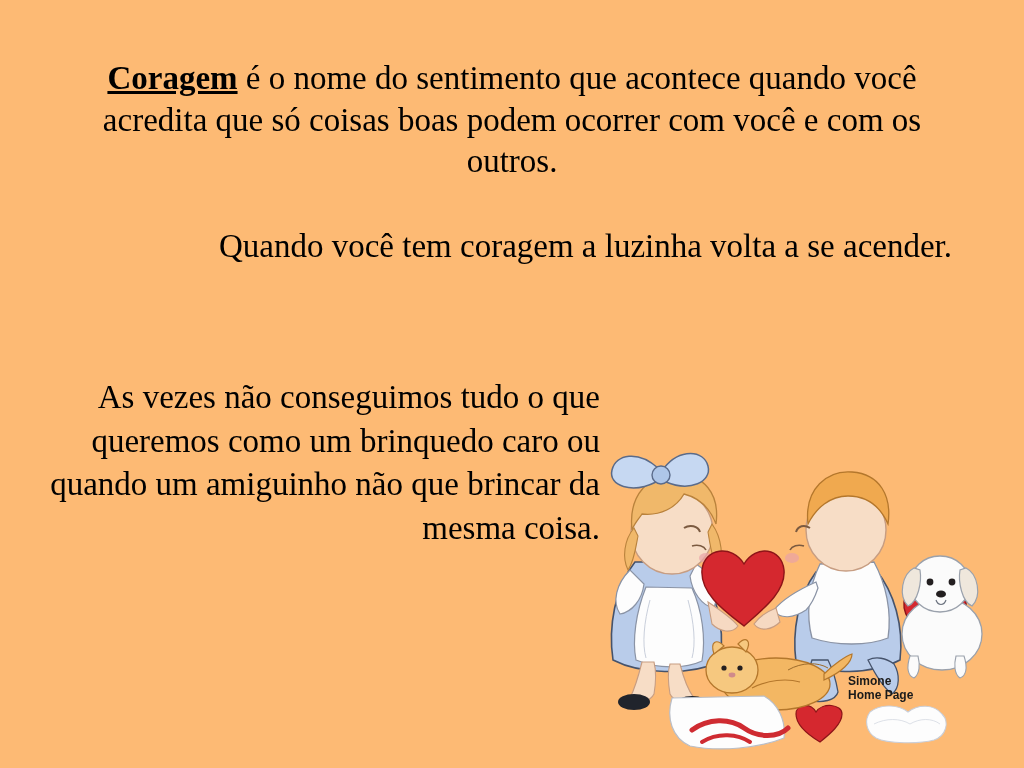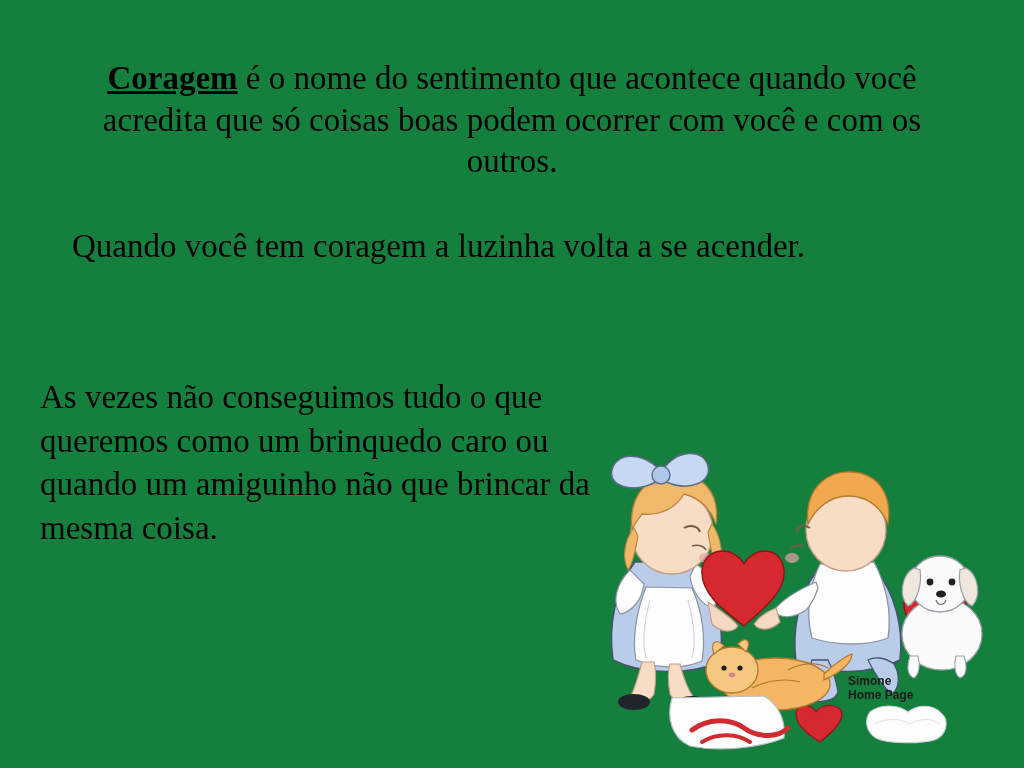--- a/index.html
+++ b/index.html
@@ -11,21 +11,21 @@
     width: 1024px;
     height: 768px;
     overflow: hidden;
     font-family: "Liberation Serif", serif;
     color: #000000;
   }
   .slide {
     position: relative;
     width: 1024px;
     height: 768px;
-    background: #15803d;
+    background: #fdba74;
   }
 
   
   .para-top {
     position: absolute;
     left: 72px;
     top: 58px;
     width: 880px;
     text-align: center;
     font-size: 33px;
@@ -34,32 +34,32 @@
   .para-top .lead {
     font-weight: bold;
     text-decoration: underline;
   }
 
   .para-second {
     position: absolute;
     left: 72px;
     top: 226px;
     width: 880px;
-    text-align: left;
+    text-align: right;
     font-size: 33px;
     line-height: 1.26;
   }
 
   
   .para-lower {
     position: absolute;
     left: 40px;
     top: 376px;
     width: 560px;
-    text-align: left;
+    text-align: right;
     font-size: 33px;
     line-height: 1.32;
   }
 
   
   .illustration {
     position: absolute;
     left: 580px;
     top: 412px;
     width: 430px;

